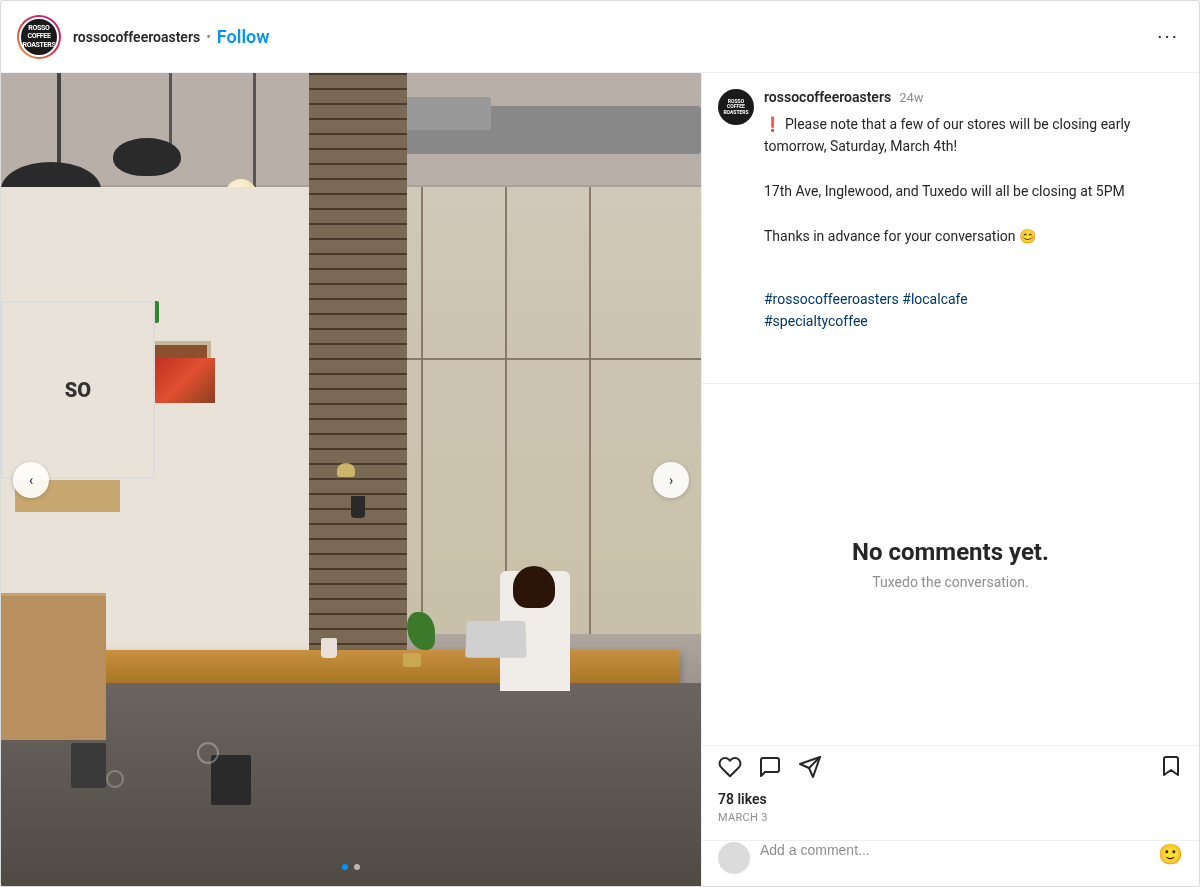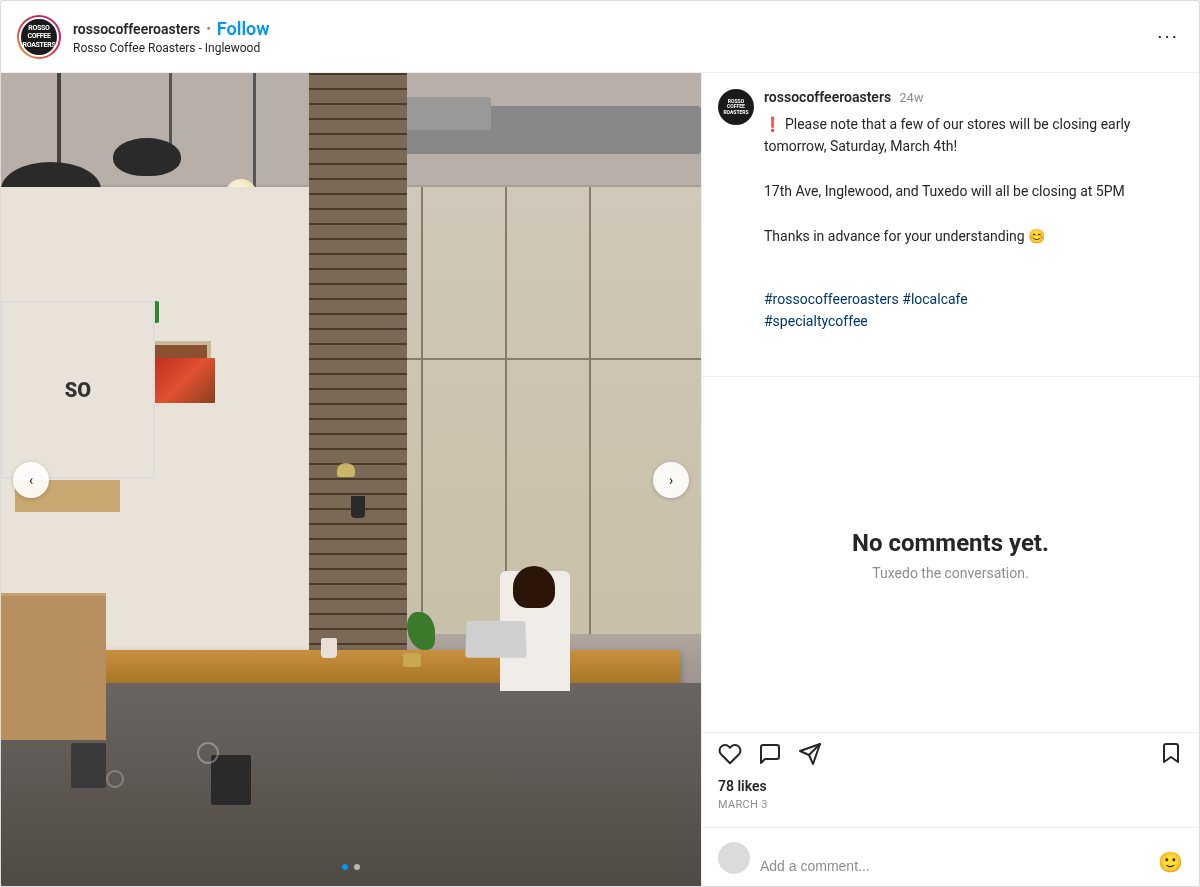--- a/index.html
+++ b/index.html
@@ -287,23 +287,23 @@
       font-size: 11px;
       color: #8e8e8e;
       text-transform: uppercase;
       letter-spacing: 0.3px;
       margin-bottom: 10px;
     }
 
     
     .comment-input-row {
       display: flex;
-      align-items: flex-end;
+      align-items: flex-start;
       gap: 10px;
-      padding: 14px 16px 12px 16px;
+      padding: 1px 16px 12px 16px;
       border-top: 1px solid #efefef;
       flex-shrink: 0;
     }
     .commenter-avatar {
       width: 32px;
       height: 32px;
       border-radius: 50%;
       background: #dbdbdb;
       flex-shrink: 0;
     }
@@ -336,21 +336,20 @@
           ROSSO<br>COFFEE<br>ROASTERS
         </div>
       </div>
     </div>
     <div class="header-info">
       <div class="header-username-row">
         <span class="header-username">rossocoffeeroasters</span>
         <span class="header-dot">•</span>
         <span class="header-follow">Follow</span>
       </div>
-      <div class="header-location">Rosso Coffee Roasters - Inglewood</div>
     </div>
     <div class="header-more">···</div>
   </div>
 
   <div class="post-body">
 
     <div class="post-image-section">
 
       <div class="cafe-interior">
 
@@ -450,21 +449,21 @@
           <div class="caption-content">
             <div class="caption-username-time">
               <span class="caption-username">rossocoffeeroasters</span>
               <span class="caption-time">24w</span>
             </div>
             <div class="caption-text">
               <span class="alert-emoji">❗</span><span> Please note that a few of our stores will be closing early tomorrow, Saturday, March 4th!</span>
               <br><br>
               <span>17th Ave, Inglewood, and Tuxedo will all be closing at 5PM</span>
               <br><br>
-              <span>Thanks in advance for your understanding 😊</span>
+              <span>Thanks in advance for your conversation 😊</span>
               <br><br>
               <div class="caption-hashtags">
                 <span class="hashtag">#rossocoffeeroasters</span>
                 <span> </span>
                 <span class="hashtag">#localcafe</span>
                 <br>
                 <span class="hashtag">#specialtycoffee</span>
               </div>
             </div>
           </div>

